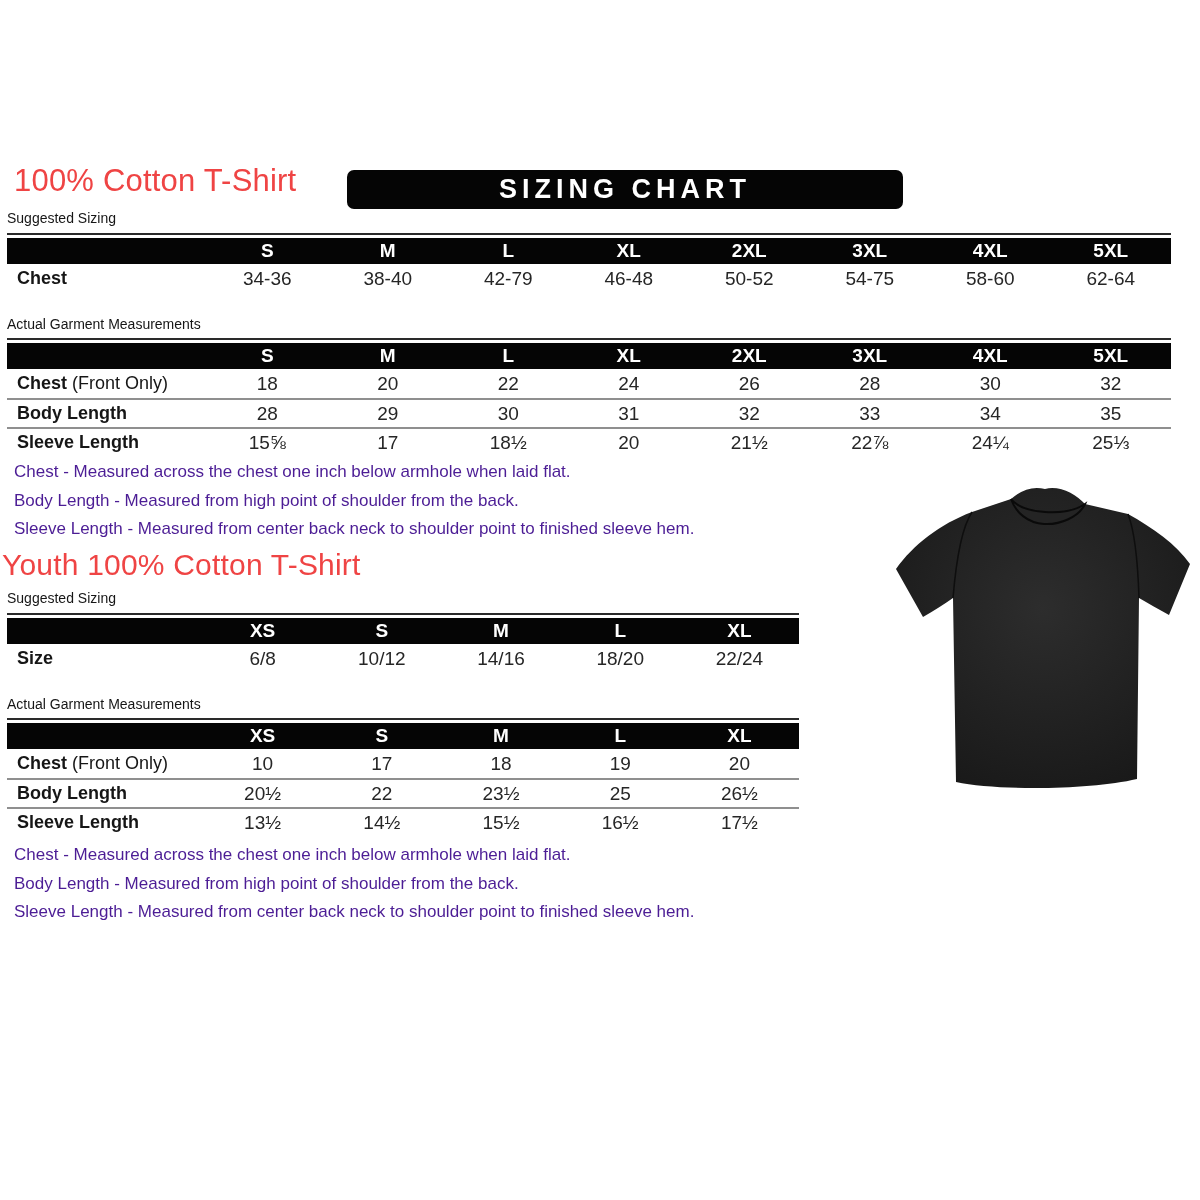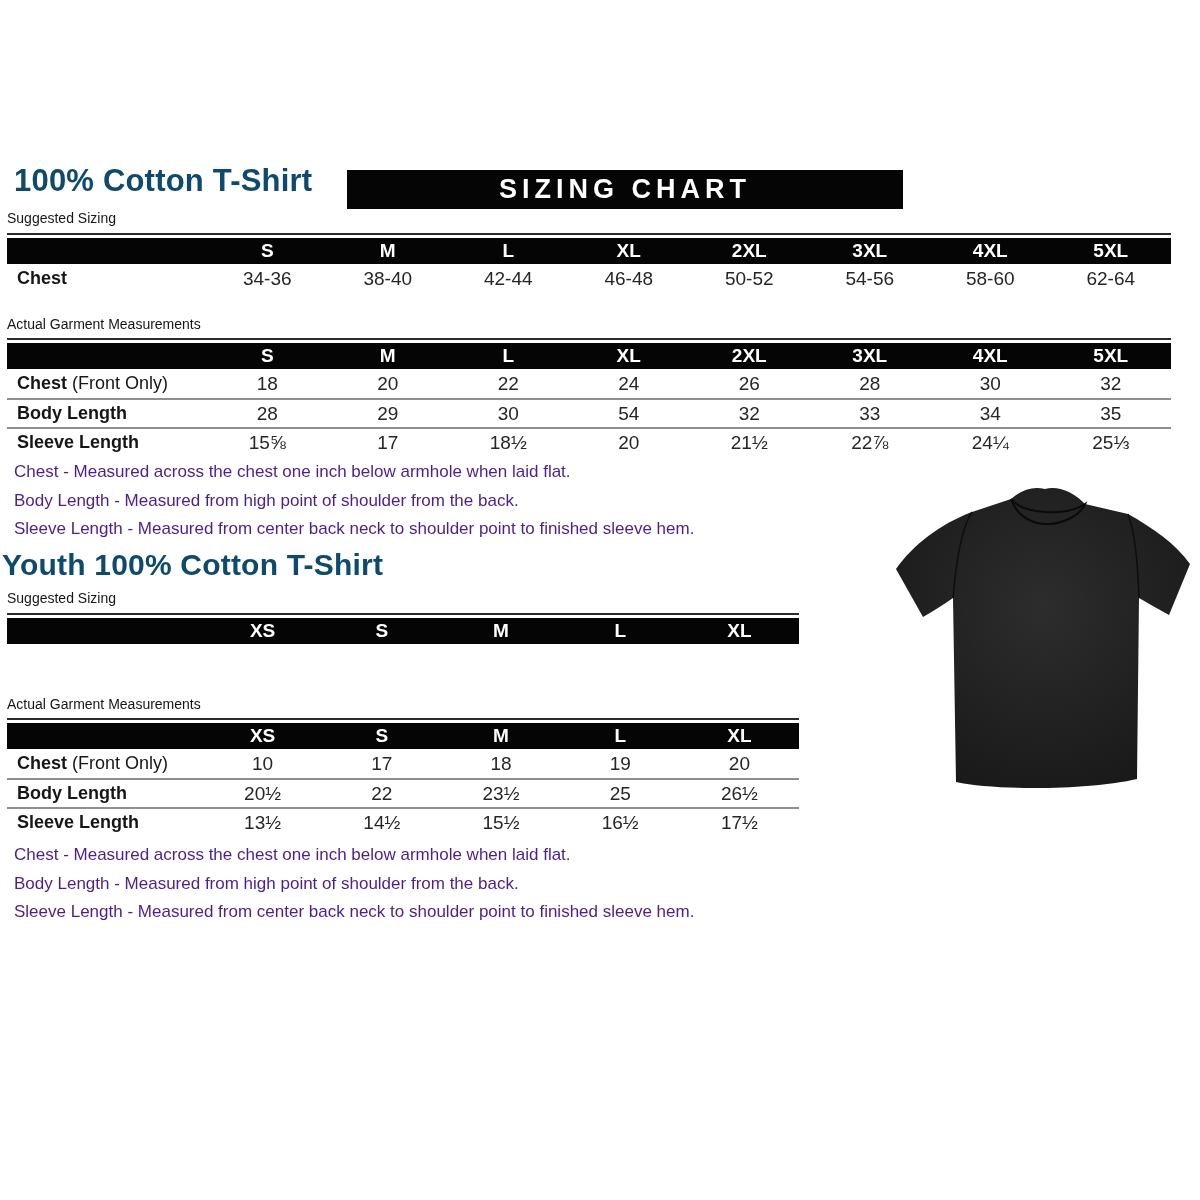--- a/index.html
+++ b/index.html
@@ -7,23 +7,23 @@
   body {
     font-family: "Liberation Sans", "DejaVu Sans", sans-serif;
     color: #1f1f1f;
     position: relative;
     overflow: hidden;
   }
   .abs { position: absolute; }
 
   .main-title {
     font-size: 31px;
-    font-weight: bold;
+    font-weight: normal;
     letter-spacing: 0.2px;
-    color: #0c4a6e;
+    color: #ef4444;
     text-align: center;
   }
   .banner {
     background: #050505;
     width: 556px;
     height: 39px;
     display: flex;
     align-items: center;
     justify-content: center;
   }
@@ -88,21 +88,21 @@
   }
 
   .tshirt-wrap { width: 308px; height: 325px; }
   .tshirt-wrap svg { width: 100%; height: 100%; display: block; }
 </style>
 </head>
 <body>
 
 <h1 class="abs main-title" style="left:14px; top:163px;">100% Cotton T-Shirt</h1>
 
-<div class="abs banner" style="left:347px; top:170px;">
+<div class="abs banner" style="left:347px; top:170px;border-radius:7px;">
   <span>SIZING CHART</span>
 </div>
 
 <div class="abs section-label" style="left:7px; top:210px;">Suggested Sizing</div>
 
 <div class="abs sizing-table single" style="left:7px; top:233px;">
     <div class="rule"></div>
     <div class="t-head">
       <div class="t-label"></div>
       <div class="t-cell">S</div>
@@ -111,24 +111,24 @@
       <div class="t-cell">XL</div>
       <div class="t-cell">2XL</div>
       <div class="t-cell">3XL</div>
       <div class="t-cell">4XL</div>
       <div class="t-cell">5XL</div>
     </div>
     <div class="t-row">
       <div class="t-label"><b>Chest</b></div>
       <div class="t-cell">34-36</div>
       <div class="t-cell">38-40</div>
-      <div class="t-cell">42-44</div>
+      <div class="t-cell">42-79</div>
       <div class="t-cell">46-48</div>
       <div class="t-cell">50-52</div>
-      <div class="t-cell">54-56</div>
+      <div class="t-cell">54-75</div>
       <div class="t-cell">58-60</div>
       <div class="t-cell">62-64</div>
     </div>
   </div>
 
 <div class="abs section-label" style="left:7px; top:316px;">Actual Garment Measurements</div>
 
 <div class="abs sizing-table" style="left:7px; top:338px;">
     <div class="rule"></div>
     <div class="t-head">
@@ -151,21 +151,21 @@
       <div class="t-cell">26</div>
       <div class="t-cell">28</div>
       <div class="t-cell">30</div>
       <div class="t-cell">32</div>
     </div>
     <div class="t-row">
       <div class="t-label"><b>Body Length</b></div>
       <div class="t-cell">28</div>
       <div class="t-cell">29</div>
       <div class="t-cell">30</div>
-      <div class="t-cell">54</div>
+      <div class="t-cell">31</div>
       <div class="t-cell">32</div>
       <div class="t-cell">33</div>
       <div class="t-cell">34</div>
       <div class="t-cell">35</div>
     </div>
     <div class="t-row">
       <div class="t-label"><b>Sleeve Length</b></div>
       <div class="t-cell">15⅝</div>
       <div class="t-cell">17</div>
       <div class="t-cell">18½</div>
@@ -189,20 +189,28 @@
 
 <div class="abs sizing-table youth single" style="left:7px; top:613px;">
     <div class="rule"></div>
     <div class="t-head">
       <div class="t-label"></div>
       <div class="t-cell">XS</div>
       <div class="t-cell">S</div>
       <div class="t-cell">M</div>
       <div class="t-cell">L</div>
       <div class="t-cell">XL</div>
+    </div>
+    <div class="t-row">
+      <div class="t-label"><b>Size</b></div>
+      <div class="t-cell">6/8</div>
+      <div class="t-cell">10/12</div>
+      <div class="t-cell">14/16</div>
+      <div class="t-cell">18/20</div>
+      <div class="t-cell">22/24</div>
     </div>
   </div>
 
 <div class="abs section-label" style="left:7px; top:696px;">Actual Garment Measurements</div>
 
 <div class="abs sizing-table youth" style="left:7px; top:718px;">
     <div class="rule"></div>
     <div class="t-head">
       <div class="t-label"></div>
       <div class="t-cell">XS</div>

